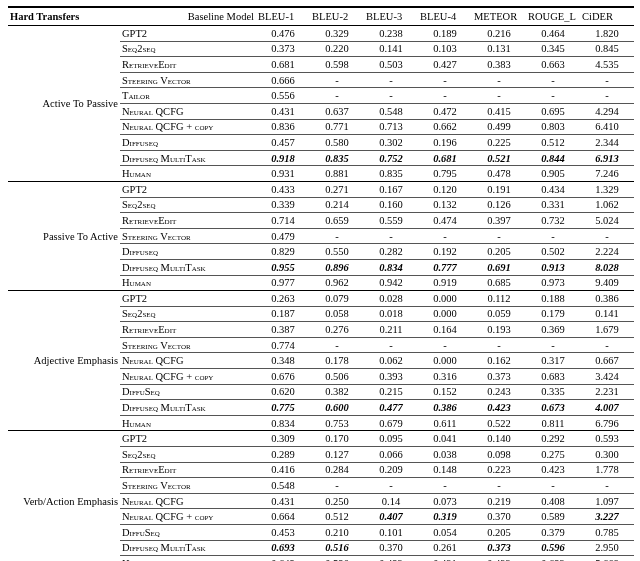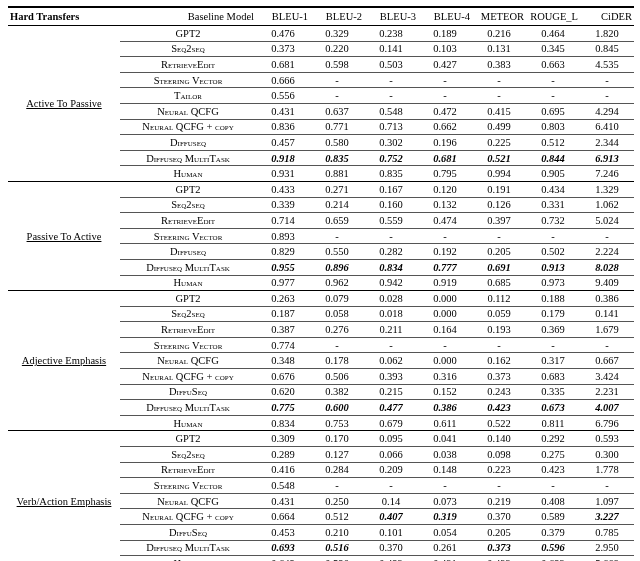--- a/index.html
+++ b/index.html
@@ -22,40 +22,39 @@
     width: 100%;
     table-layout: fixed;
     font-size: 10.5px;
     border-top: 2px solid #000;
     border-bottom: 2px solid #000;
   }
   thead th {
     font-weight: normal;
     border-bottom: 1.6px solid #000;
     padding: 3px 2px;
-    text-align: right;
+    text-align: left;
     white-space: nowrap;
     overflow: hidden;
   }
   thead th:nth-child(1) { width: 108px; font-weight: bold; text-align: left; }
   thead th:nth-child(2) { width: 132px; text-align: right; }
   td {
     padding: 1.8px 2px;
     white-space: nowrap;
     overflow: hidden;
   }
   td.transfer-cell {
     vertical-align: middle;
-    text-align: center;
+    text-align: right;
     border-bottom: 1.6px solid #000;
-    text-decoration: underline;
   }
   td.model-cell {
     font-variant: small-caps;
-    text-align: center;
+    text-align: left;
     border-bottom: 0.8px solid #555;
   }
   td.value-cell {
     text-align: center;
     border-bottom: 0.8px solid #555;
   }
   tr.section-end td.model-cell,
   tr.section-end td.value-cell {
     border-bottom: 1.6px solid #000;
     margin-top: 32px;
@@ -171,21 +170,21 @@
           <td class="value-cell bold">0.521</td>
           <td class="value-cell bold">0.844</td>
           <td class="value-cell bold">6.913</td>
         </tr>
         <tr class="section-end">
           <td class="model-cell">Human</td>
           <td class="value-cell">0.931</td>
           <td class="value-cell">0.881</td>
           <td class="value-cell">0.835</td>
           <td class="value-cell">0.795</td>
-          <td class="value-cell">0.994</td>
+          <td class="value-cell">0.478</td>
           <td class="value-cell">0.905</td>
           <td class="value-cell">7.246</td>
         </tr>
         <tr>
           <td rowspan="7" class="transfer-cell">Passive To Active</td>
           <td class="model-cell">GPT2</td>
           <td class="value-cell">0.433</td>
           <td class="value-cell">0.271</td>
           <td class="value-cell">0.167</td>
           <td class="value-cell">0.120</td>
@@ -208,21 +207,21 @@
           <td class="value-cell">0.714</td>
           <td class="value-cell">0.659</td>
           <td class="value-cell">0.559</td>
           <td class="value-cell">0.474</td>
           <td class="value-cell">0.397</td>
           <td class="value-cell">0.732</td>
           <td class="value-cell">5.024</td>
         </tr>
         <tr>
           <td class="model-cell">Steering Vector</td>
-          <td class="value-cell">0.893</td>
+          <td class="value-cell">0.479</td>
           <td class="value-cell">-</td>
           <td class="value-cell">-</td>
           <td class="value-cell">-</td>
           <td class="value-cell">-</td>
           <td class="value-cell">-</td>
           <td class="value-cell">-</td>
         </tr>
         <tr>
           <td class="model-cell">Diffuseq</td>
           <td class="value-cell">0.829</td>

